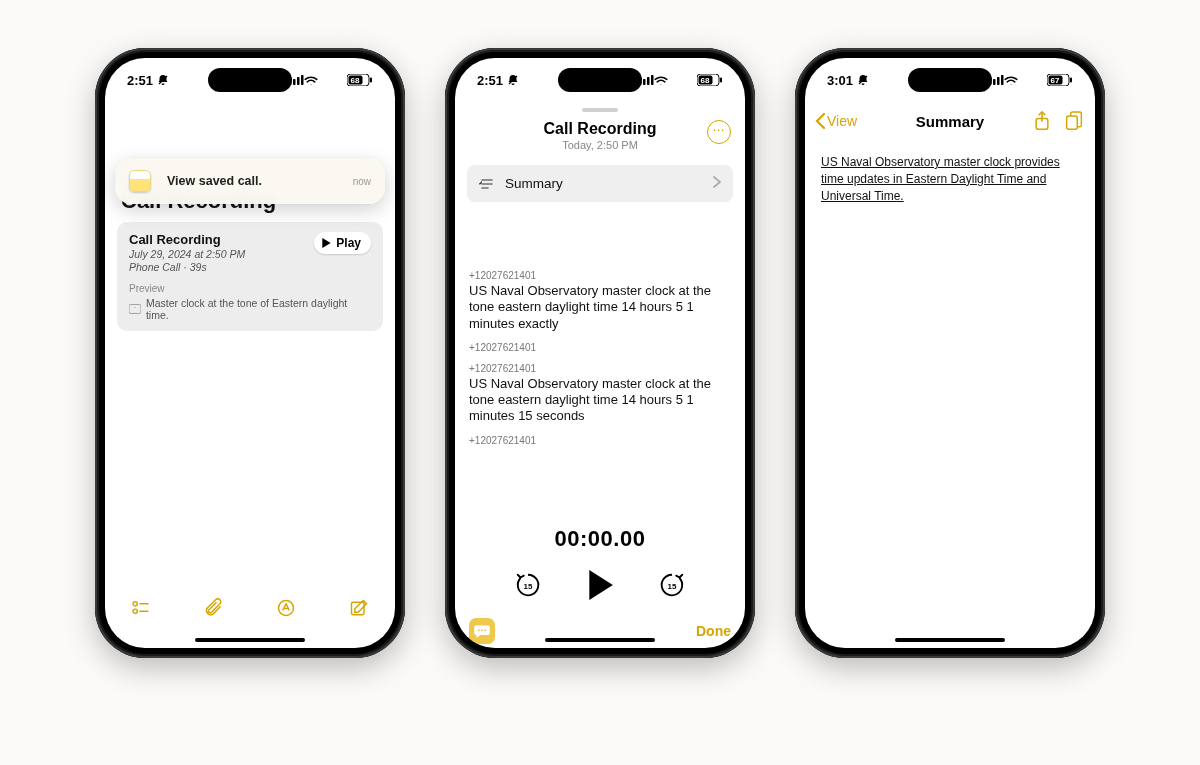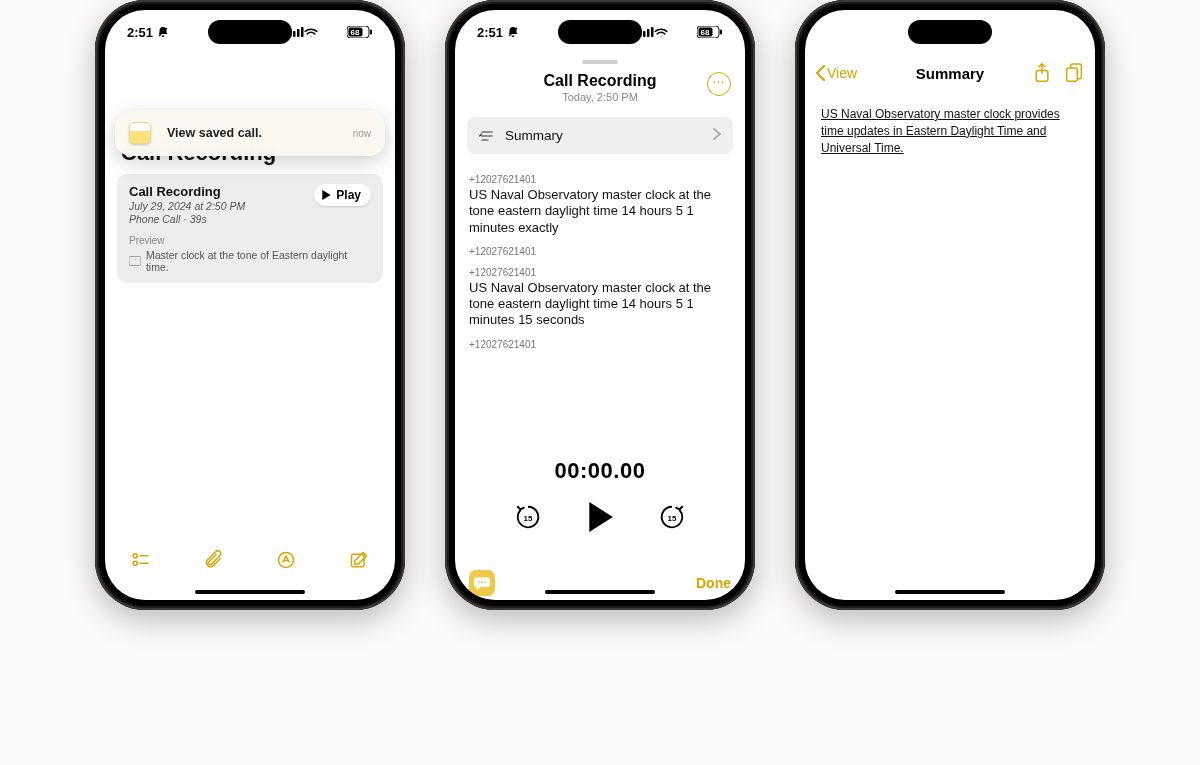--- a/index.html
+++ b/index.html
@@ -9,21 +9,21 @@
     height: 765px;
     background: #fbfaf8;
     font-family: -apple-system, "Helvetica Neue", Helvetica, Arial, sans-serif;
     -webkit-font-smoothing: antialiased;
   }
   .stage {
     position: relative;
     width: 1200px;
     height: 658px;
     display: flex;
-    align-items: flex-start;
+    align-items: flex-end;
     justify-content: center;
     gap: 40px;
   }
   .phone {
     position: relative;
     width: 290px;
     height: 590px;
     background: #000;
     border-radius: 50px;
     padding: 10px;
@@ -207,32 +207,33 @@
     gap:10px;
     font-size:13.5px;
     color:#111;
   }
   .summary-row .chev { margin-left:auto; color:#aaa; }
   .transcript {
     padding: 10px 26px 0 14px;
     height: 212px;
     overflow: hidden;
     position: relative;
+    margin-top: 48px;
   }
   .t-block { margin-top:10px; }
   .t-num { font-size:10px; color:#777; margin-bottom:2px; }
   .t-text { font-size:13px; color:#111; line-height:1.25; }
   .transcript-fade {
     position:absolute; left:0; right:0; bottom:0; height:28px;
     background: linear-gradient(rgba(255,255,255,0), #fff);
   }
   .p2-player {
     position:absolute;
     left:0; right:0;
-    bottom: 68px;
+    bottom: 48px;
   }
   .p2-time {
     text-align:center;
     font-size:22px;
     font-weight:700;
     letter-spacing:0.5px;
     margin-bottom: 18px;
   }
   .p2-controls {
     display:flex; align-items:center; justify-content:center; gap:44px;
@@ -492,20 +493,40 @@
         </div>
       </div>
 
       <div class="home-indicator"></div>
     </div>
   </div>
 
   <div class="phone">
     <div class="screen">
       <div class="island"></div>
+      <div class="status-bar">
+        <div class="status-left">
+          <span>3:01</span>
+          <svg width="12" height="12" viewBox="0 0 24 24">
+              <path fill="#000" d="M12 2a7 7 0 0 0-7 7v4l-2 3h18l-2-3V9a7 7 0 0 0-7-7zm0 20a3 3 0 0 0 3-3H9a3 3 0 0 0 3 3z"></path>
+              <line x1="4" y1="20" x2="20" y2="4" stroke="#000" stroke-width="2.5"></line>
+            </svg>
+        </div>
+        <div class="status-right">
+          <svg width="30" height="10">
+              <use href="#status-icons"></use>
+            </svg>
+          <svg width="26" height="12" viewBox="0 0 26 12" style="margin-left:4px">
+            <rect x="0" y="0" width="22" height="12" rx="3.5" fill="none" stroke="#000" stroke-width="1"></rect>
+            <rect x="23" y="3.5" width="2" height="5" rx="1" fill="#000"></rect>
+            <rect x="1.5" y="1.5" width="14" height="9" rx="2" fill="#000"></rect>
+            <text x="8" y="9" font-size="8" fill="#fff" text-anchor="middle" font-weight="600">67</text>
+          </svg>
+        </div>
+      </div>
 
       <div class="p3-body">
         <div class="p3-nav">
           <div class="p3-back">
             <svg width="10" height="16" viewBox="0 0 10 16">
                 <path d="M9 1 L2 8 L9 15" fill="none" stroke="#d6a500" stroke-width="2.2" stroke-linecap="round"></path>
               </svg>
             <span>View</span>
           </div>
           <div class="p3-navtitle">Summary</div>

